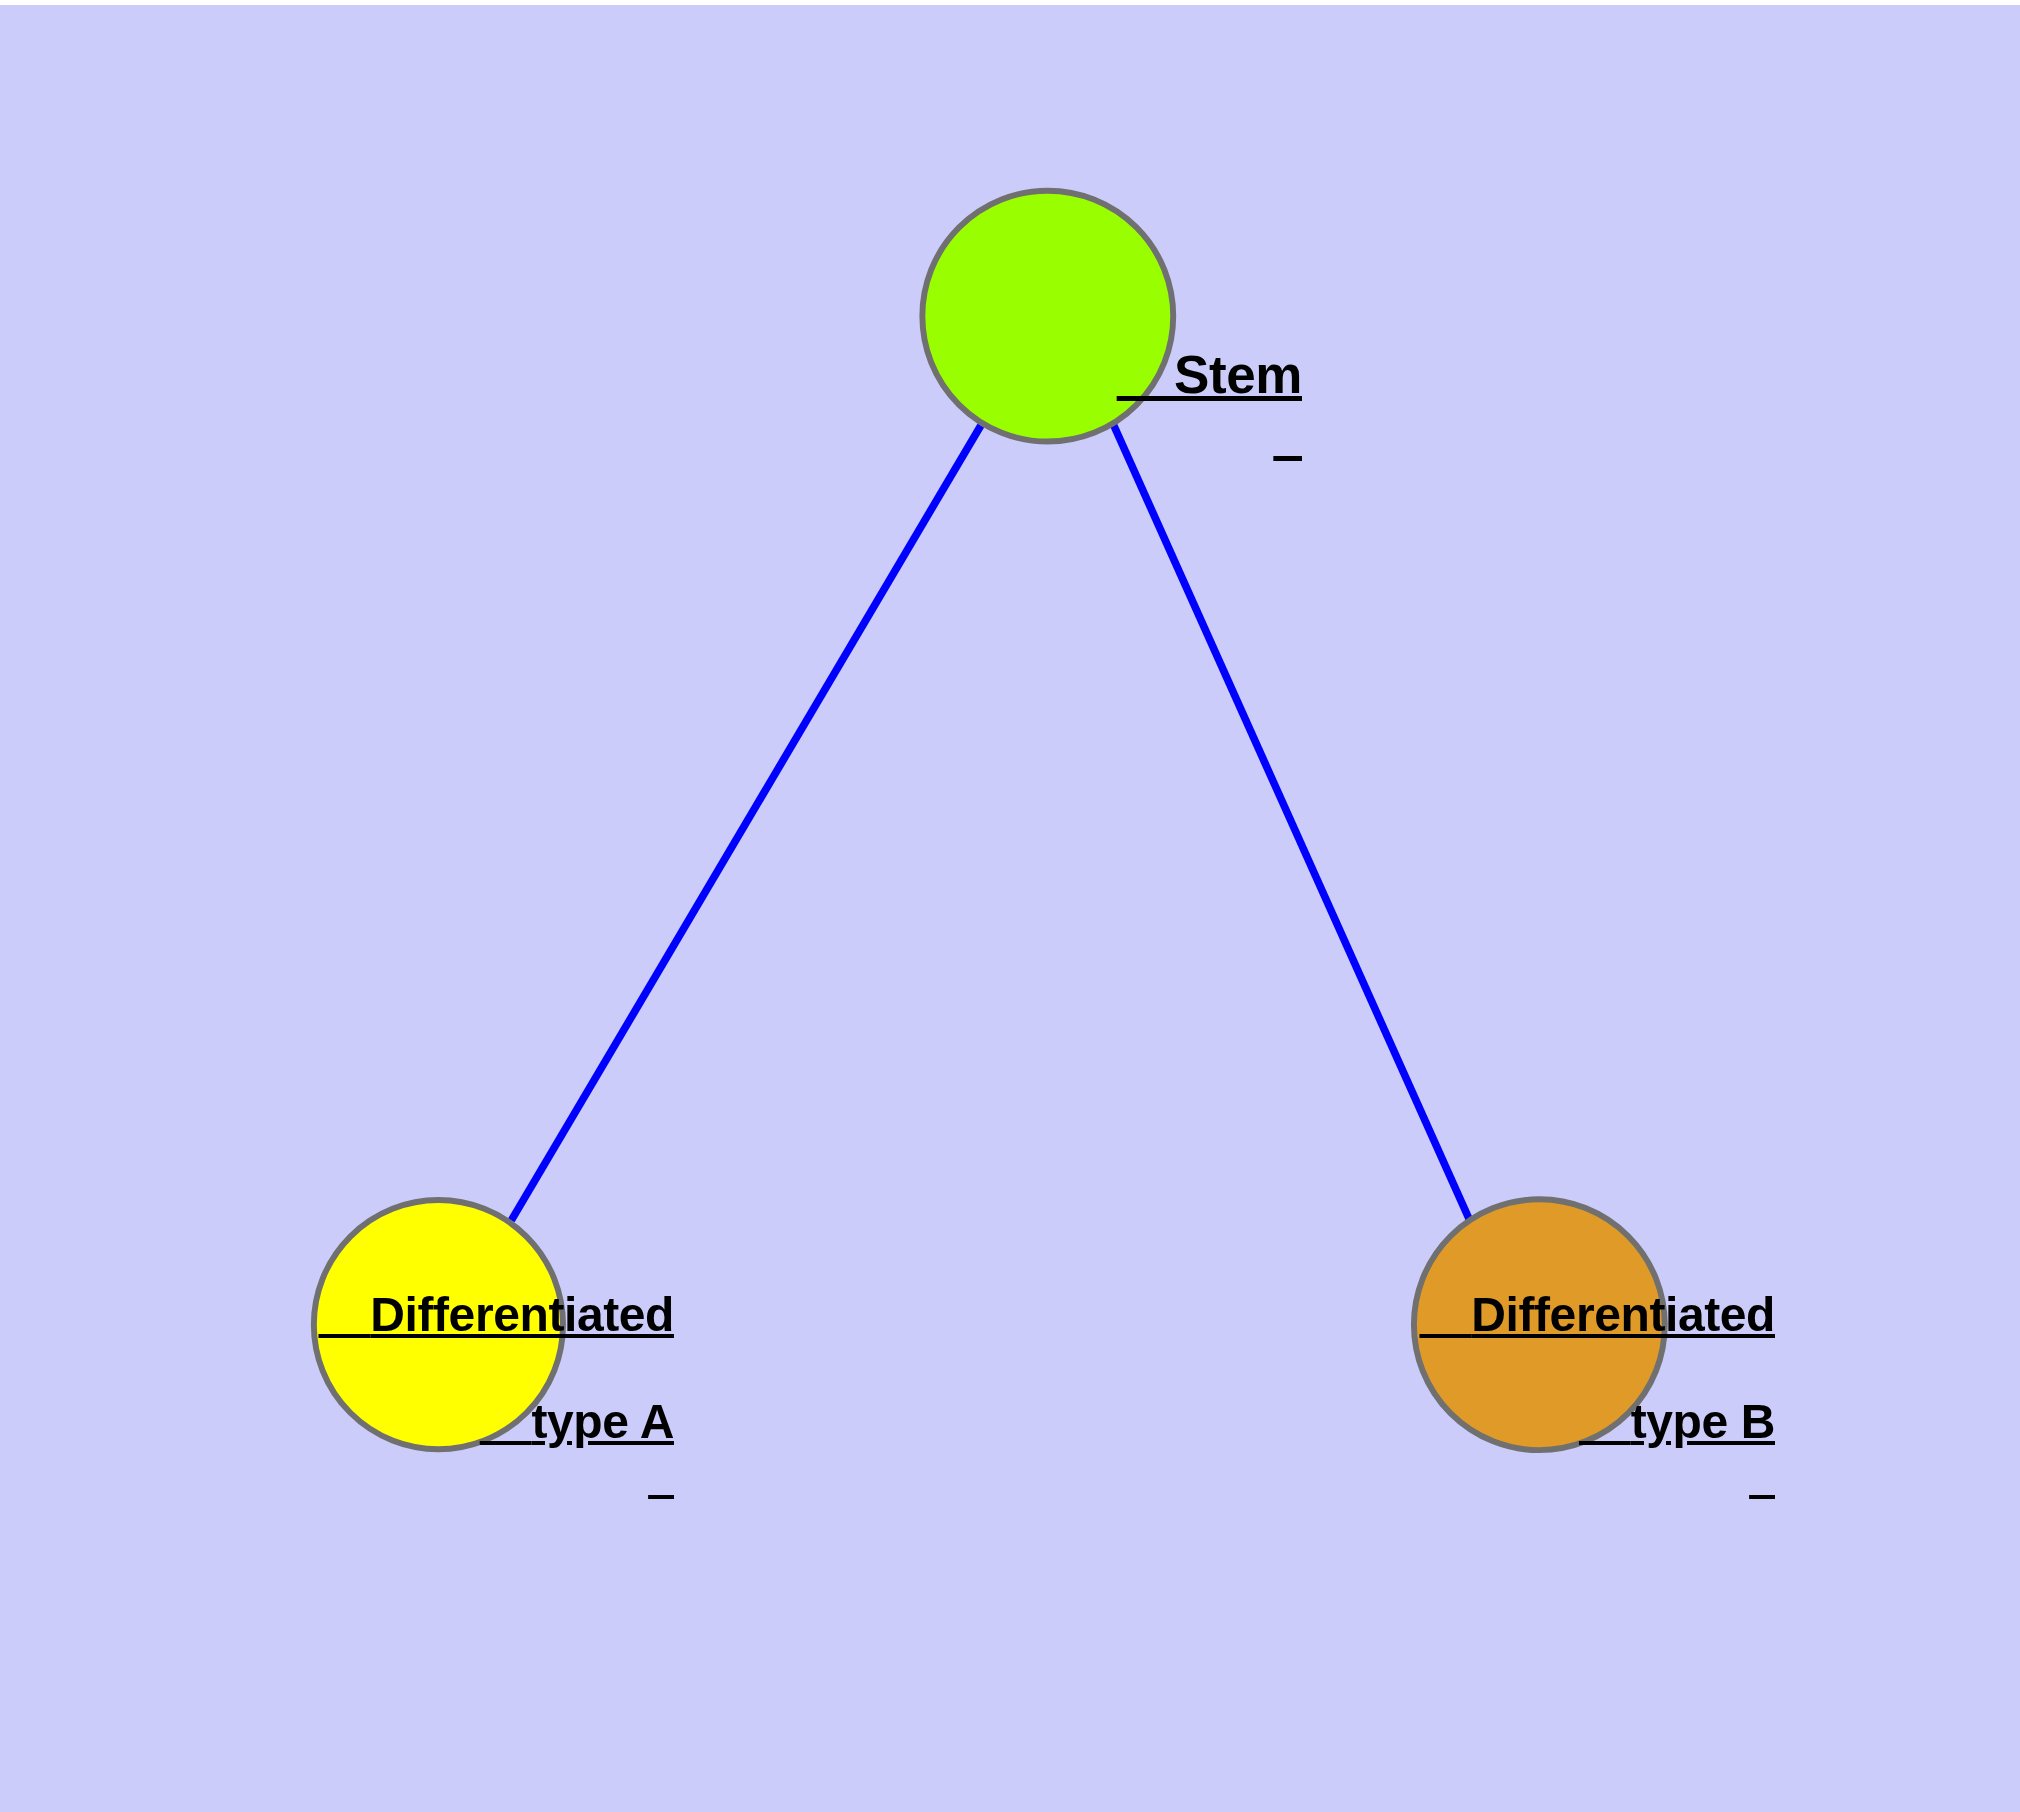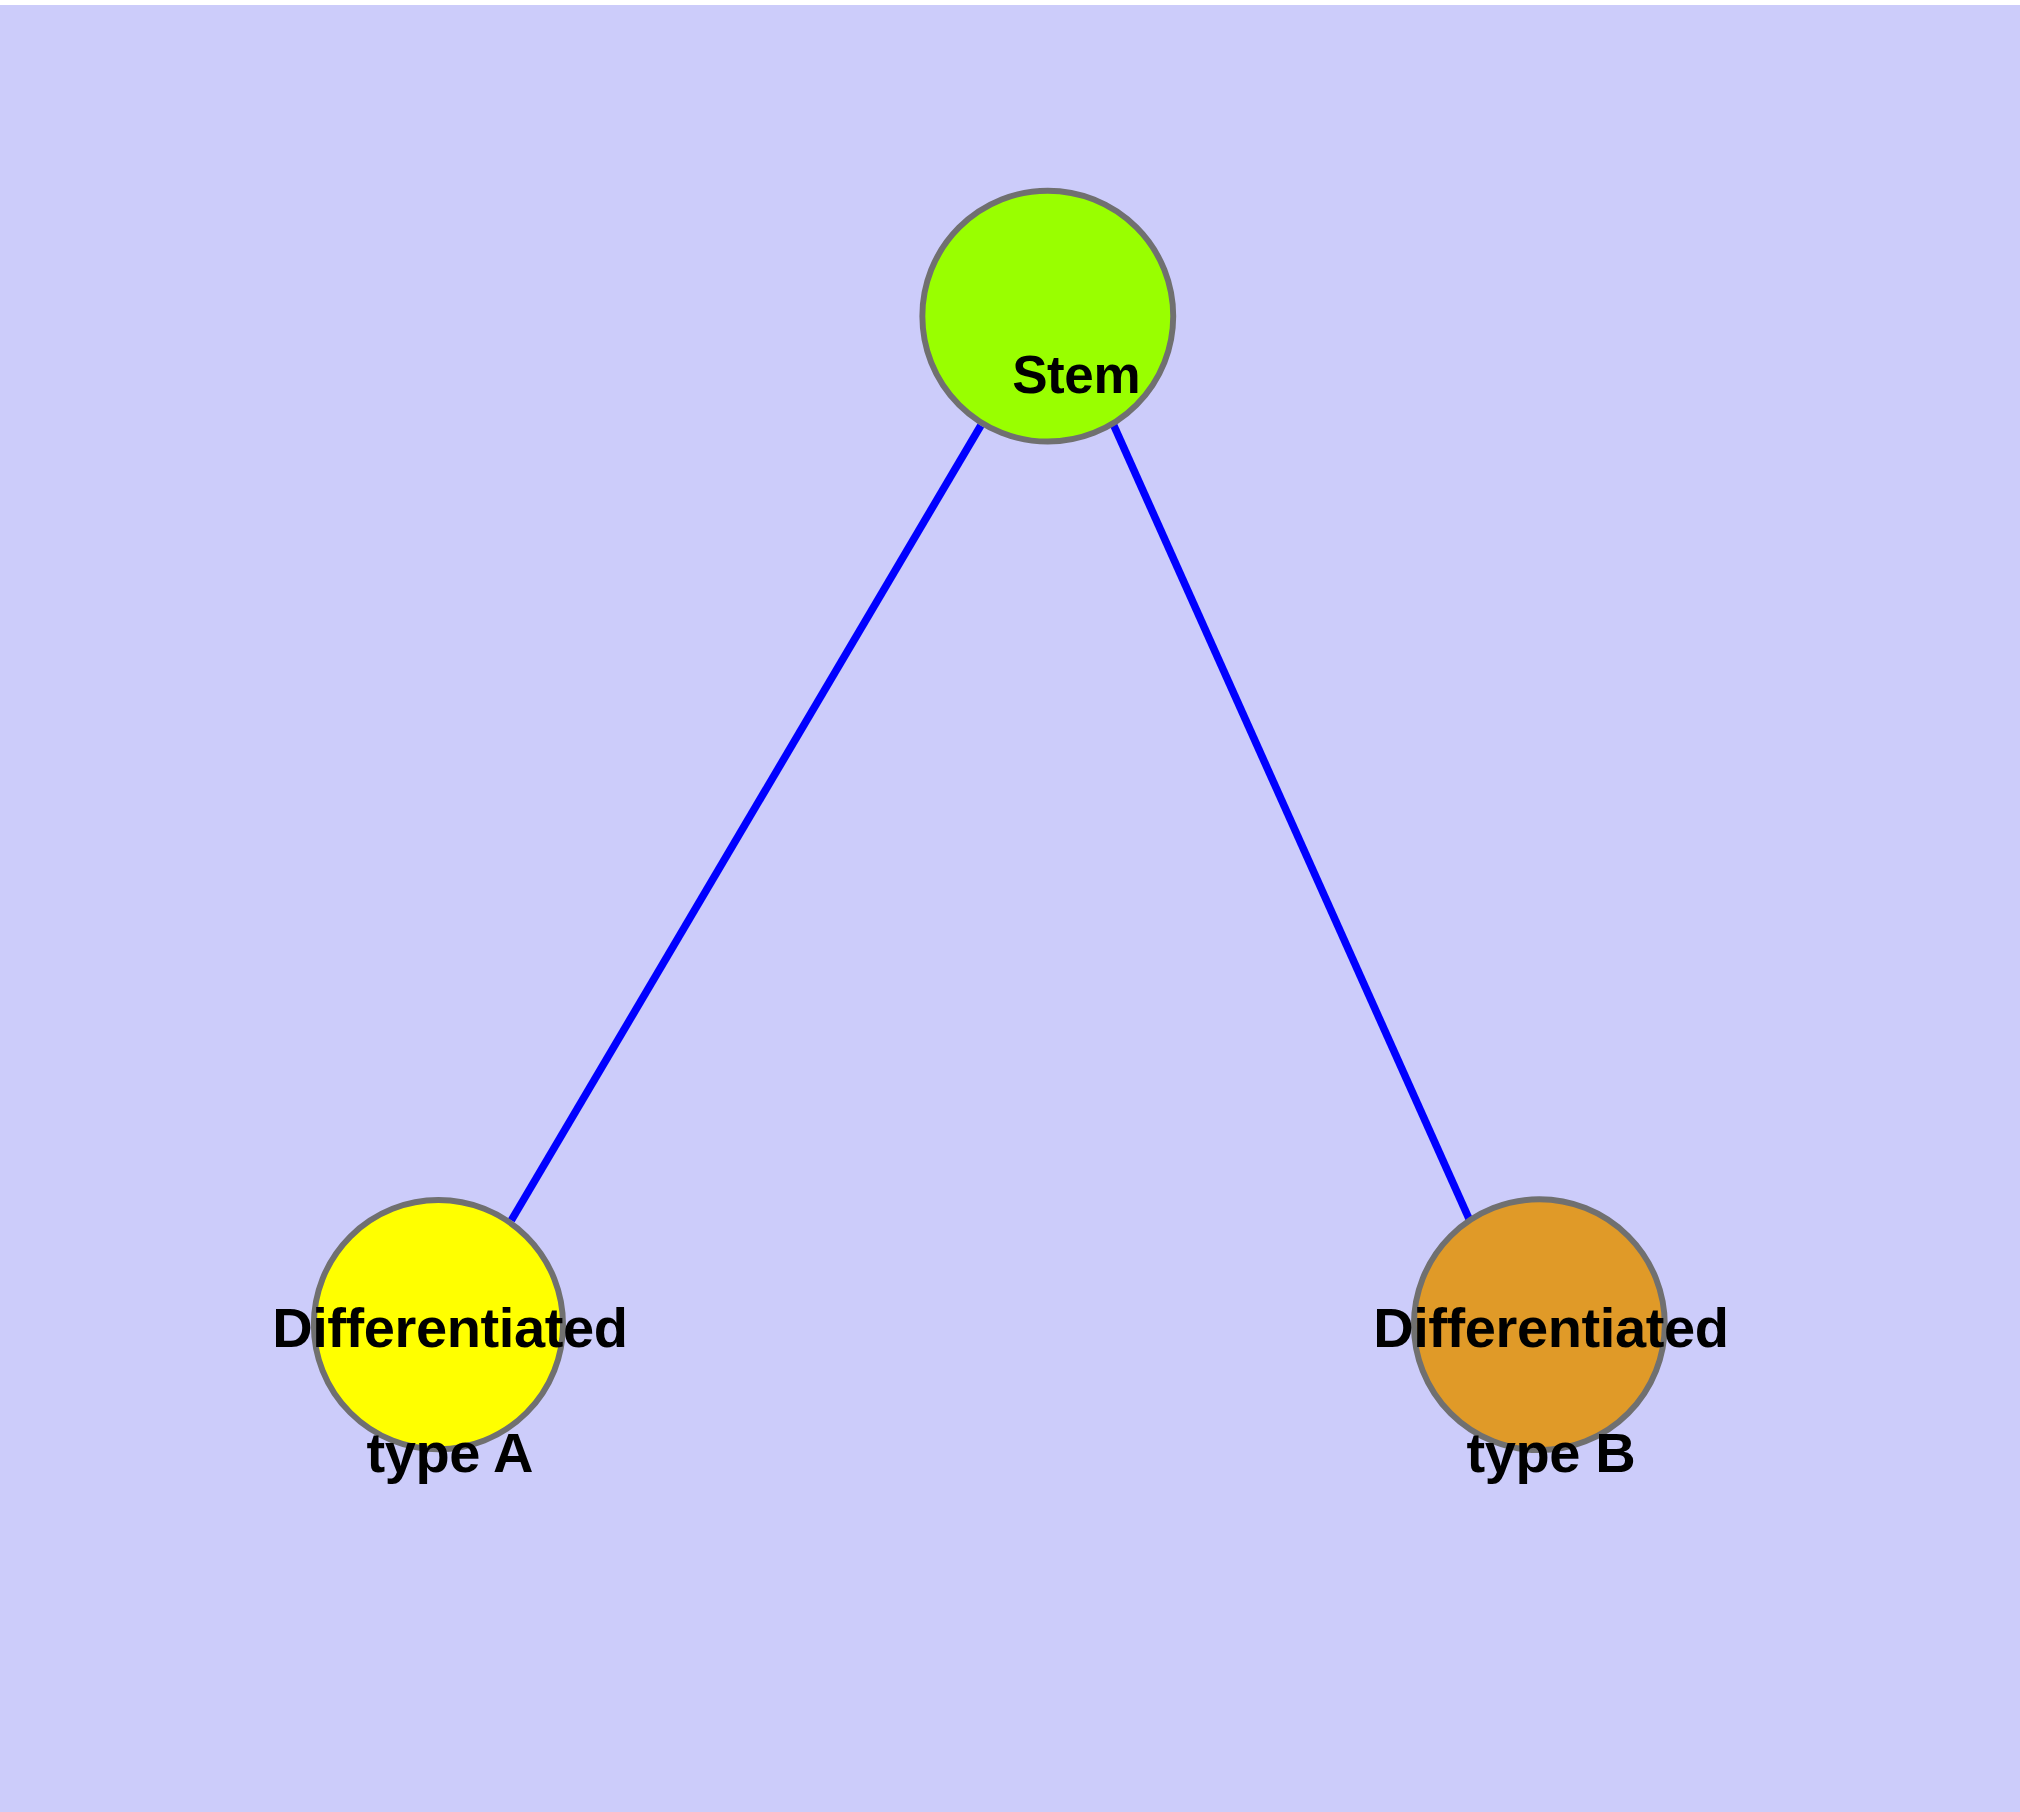--- a/index.html
+++ b/index.html
@@ -28,32 +28,33 @@
     position: absolute;
     left: 0;
     top: 0;
     width: 2021px;
     height: 1812px;
   }
   .node-label {
     position: absolute;
     color: #000000;
     font-weight: bold;
-    text-align: center;
+    text-align: right;
     line-height: 1.12;
     white-space: pre;
     pointer-events: none;
+    text-decoration: underline;
     -webkit-font-smoothing: antialiased;
   }
   .label-root {
     font-size: 53px;
     letter-spacing: -0.4px;
   }
   .label-leaf {
-    font-size: 56px;
+    font-size: 48px;
     letter-spacing: -0.4px;
   }
 </style>
 </head>
 <body>
 
 <div id="canvas">
 
   <div id="plot-area" style="background: rgb(204, 204, 250);"></div>
 

